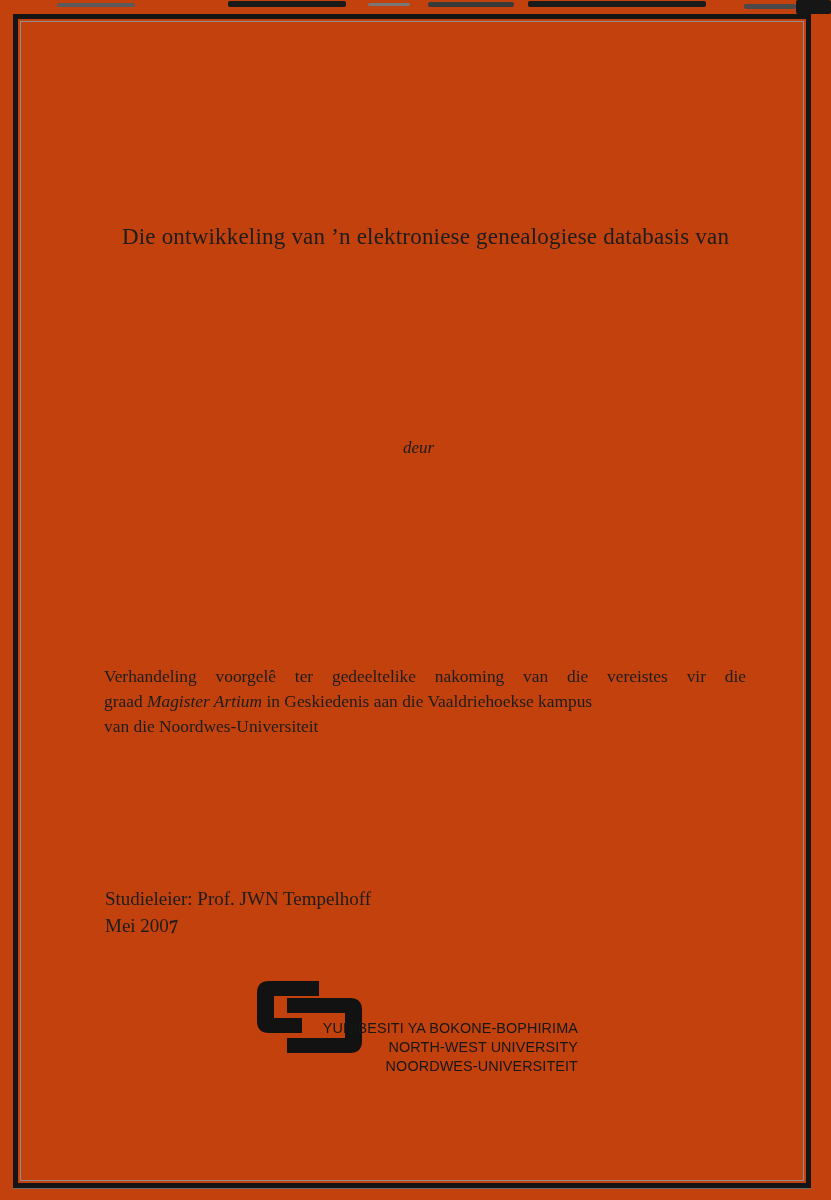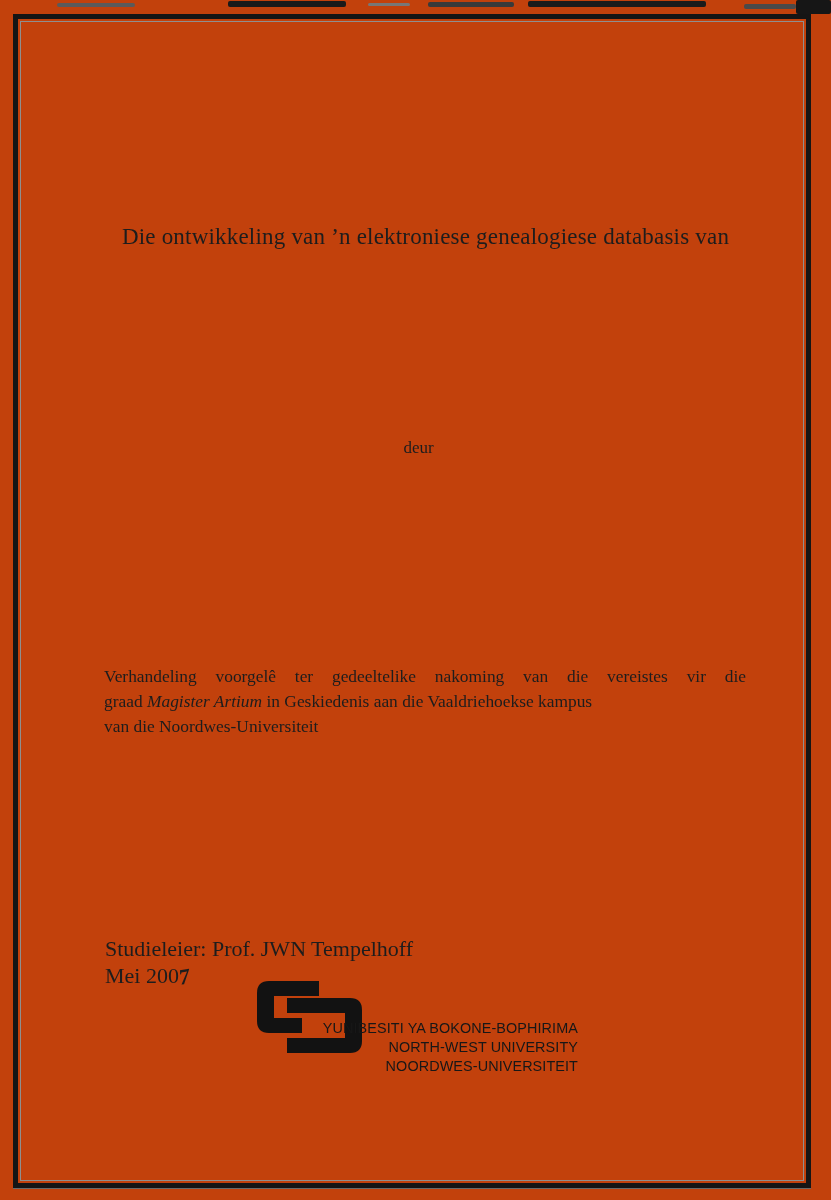--- a/index.html
+++ b/index.html
@@ -51,20 +51,21 @@
     text-align: center;
     font-size: 23px;
     line-height: 43px;
     letter-spacing: 0.2px;
   }
 
   .byline {
     top: 438px; left: 42px; right: 36px;
     text-align: center;
     font-size: 17px;
+    font-style: italic;
   }
 
   .author {
     top: 519px; left: 42px; right: 22px;
     text-align: center;
     font-size: 20.5px;
     letter-spacing: 0.2px;
   }
 
   .statement {
@@ -72,22 +73,22 @@
     font-size: 17.4px;
     line-height: 25px;
   }
   .statement .justified {
     text-align: justify;
     text-align-last: justify;
   }
   .statement .italic { font-style: italic; }
 
   .supervisor-block {
-    top: 935px; left: 105px; width: 500px;
-    font-size: 22px;
+    top: 885px; left: 105px; width: 500px;
+    font-size: 19px;
     line-height: 27px;
   }
   .date-digit {
     display: inline-block;
     transform: rotate(-10deg) skewX(-8deg) translateY(1px);
     transform-origin: 50% 60%;
     font-weight: bold;
   }
 
   .logo-mark {

